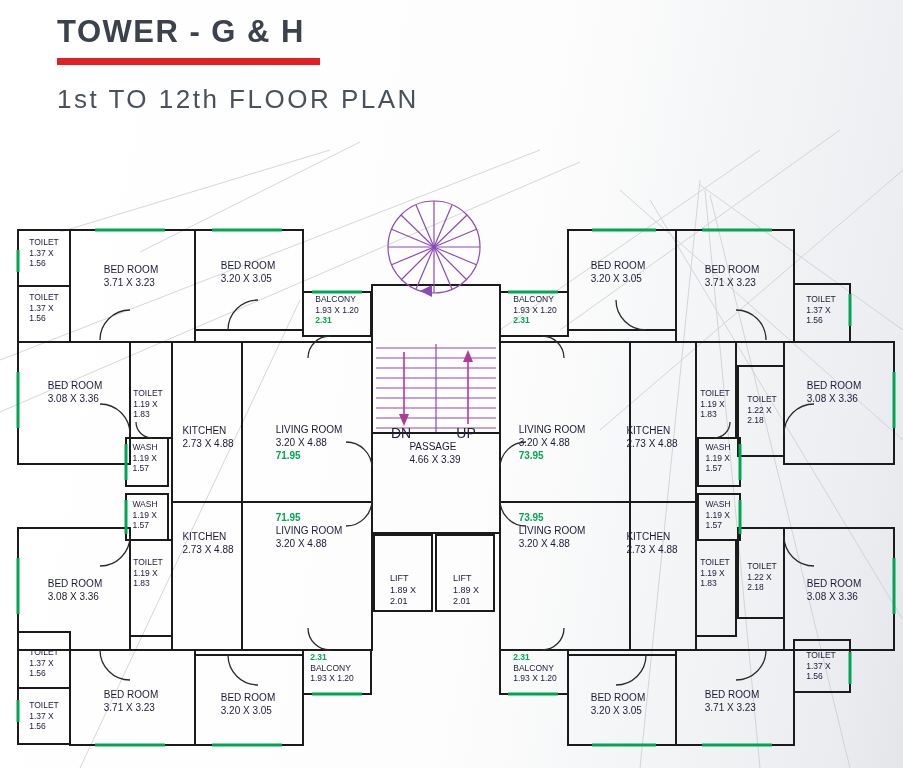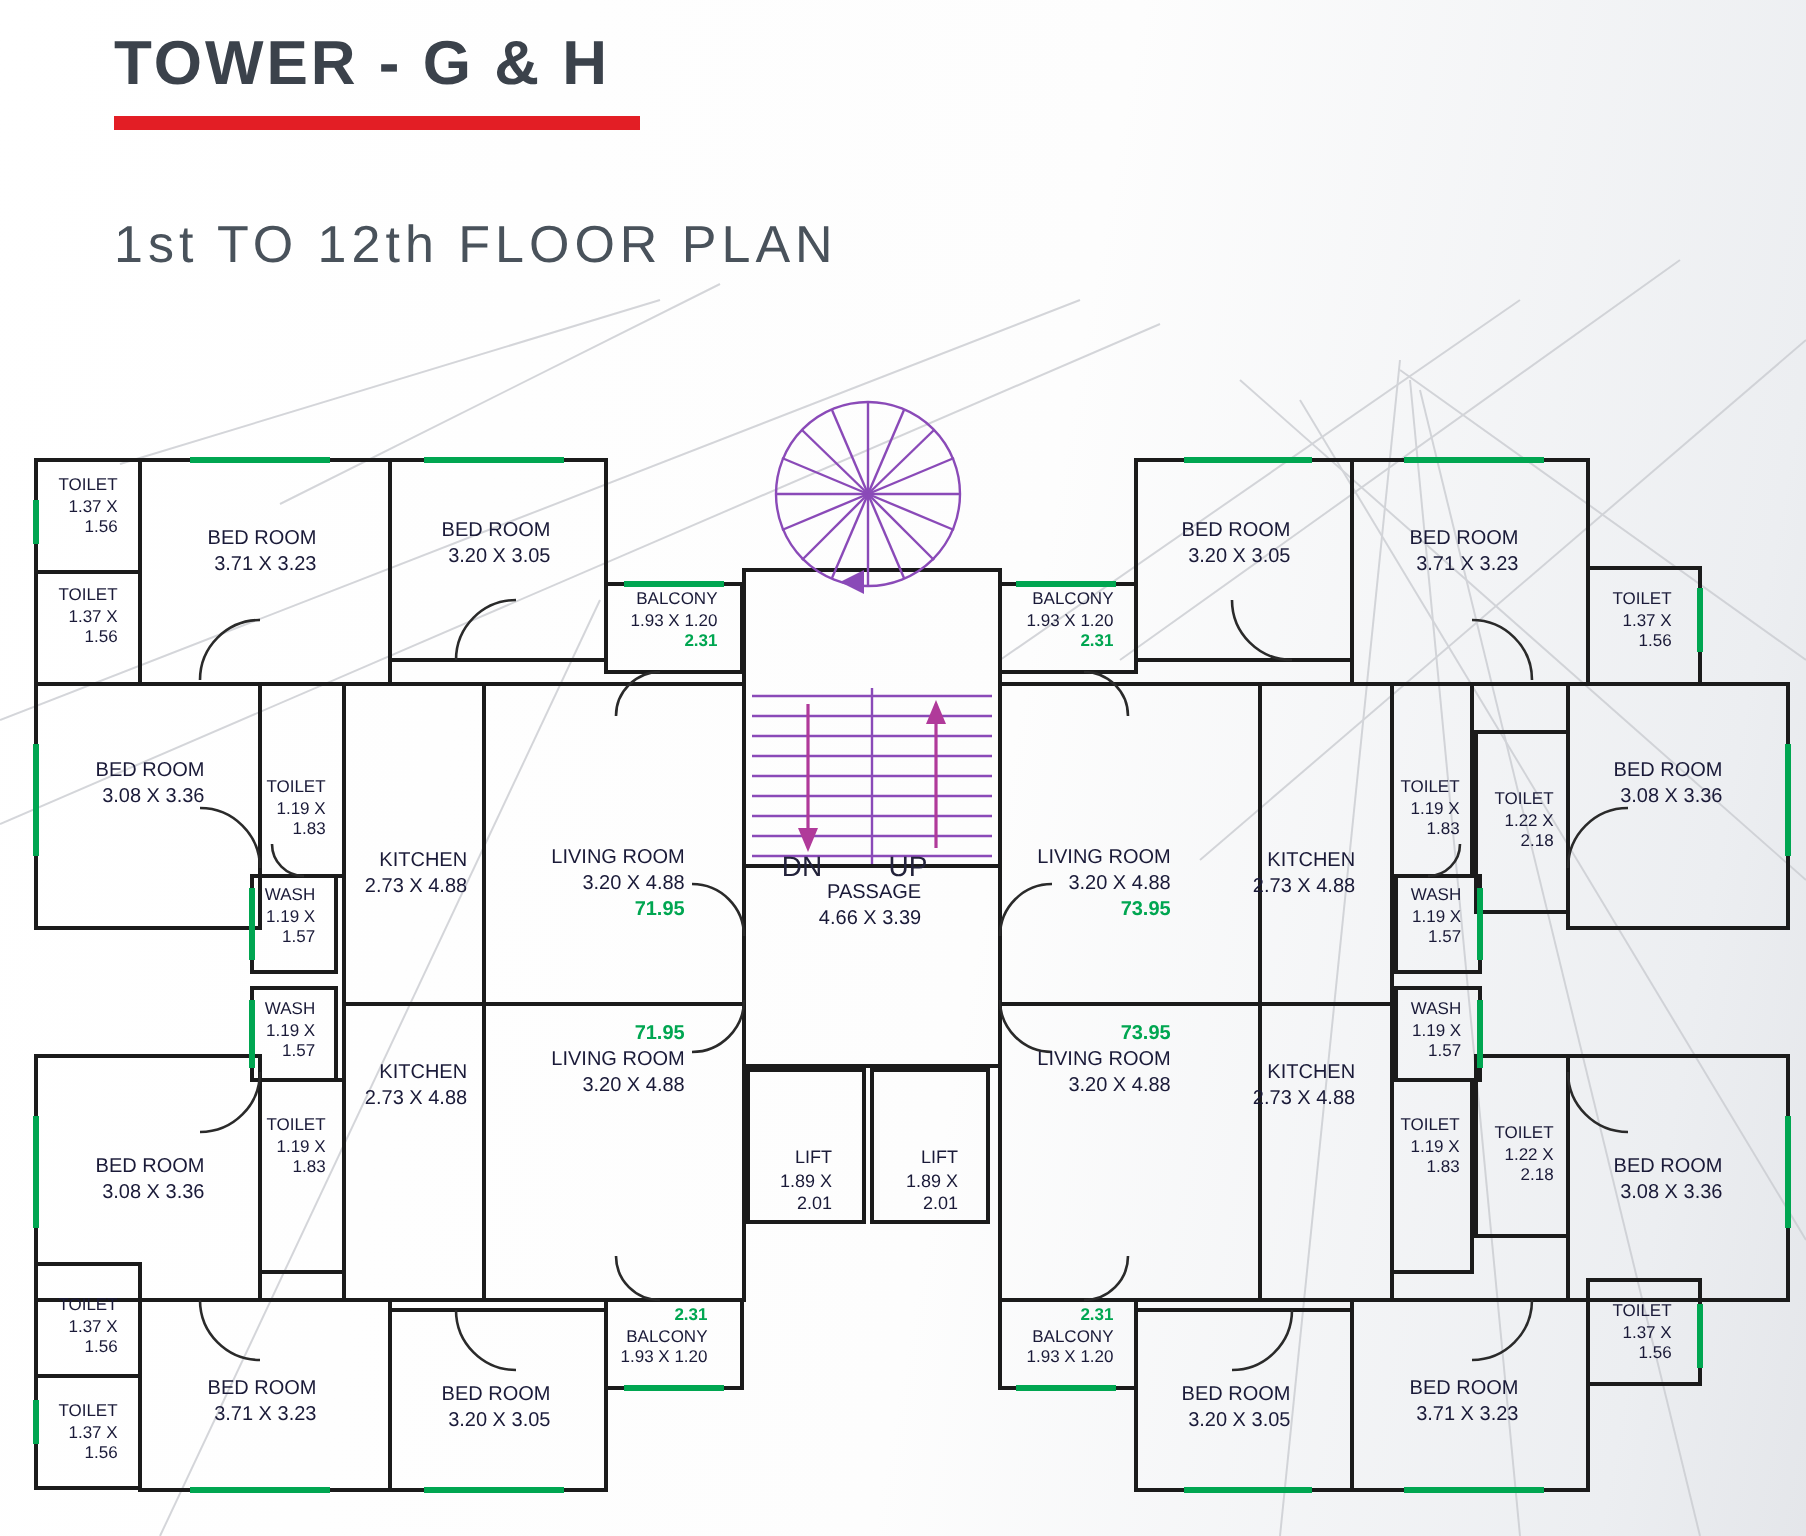--- a/index.html
+++ b/index.html
@@ -7,27 +7,27 @@
     position:relative;width:903px;height:768px;overflow:hidden;
     background:linear-gradient(100deg,#ffffff 0%,#fdfdfd 55%,#eceef1 90%,#e4e6ea 100%);
     font-family:"Liberation Sans",sans-serif;
   }
   .title{
     position:absolute;left:57px;top:14px;z-index:3;
     font-size:31px;font-weight:700;color:#3b424b;letter-spacing:1.5px;
   }
   .red-bar{position:absolute;left:57px;top:58px;z-index:3;width:263px;height:7px;background:#e31e25;}
   .subtitle{
-    position:absolute;left:57px;top:107px;z-index:3;
+    position:absolute;left:57px;top:84px;z-index:3;
     font-size:26px;font-weight:400;color:#49525b;letter-spacing:2.5px;
   }
   svg.plan{position:absolute;left:0;top:0;z-index:1;}
   .lbl{
     position:absolute;z-index:2;transform:translate(-50%,-50%);
-    text-align:right;color:#1a1a38;font-size:10px;line-height:1.3;white-space:nowrap;
+    text-align:left;color:#1a1a38;font-size:10px;line-height:1.3;white-space:nowrap;
   }
   .lbl span{display:block;}
   .sm{font-size:8.5px;line-height:1.25;}
   .md{font-size:9px;line-height:1.3;margin-top:18px;}
   .green{color:#00a651;font-weight:600;}
   .dn-up{
     position:absolute;z-index:2;transform:translate(-50%,-50%);
     font-size:14px;color:#22223a;
   }
 </style>
@@ -290,21 +290,21 @@
     <span>BED ROOM</span>
     <span>3.20 X 3.05</span>
   </div>
   <div class="lbl sm" style="left:332px;top:668px">
     <span class="green">2.31</span>
     <span>BALCONY</span>
     <span>1.93 X 1.20</span>
   </div>
 
   <div class="dn-up" style="left:401px;top:433px">DN</div>
-  <div class="dn-up" style="left:454px;top:433px">UP</div>
+  <div class="dn-up" style="left:466px;top:433px">UP</div>
   <div class="lbl" style="left:435px;top:453px">
     <span>PASSAGE</span>
     <span>4.66 X 3.39</span>
   </div>
   <div class="lbl md" style="left:403px;top:573px">
     <span>LIFT</span>
     <span>1.89 X</span>
     <span>2.01</span>
   </div>
   <div class="lbl md" style="left:466px;top:573px">

